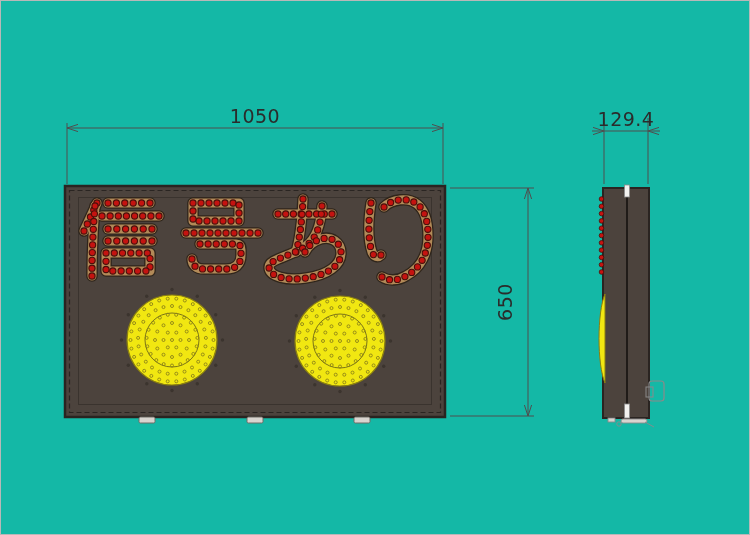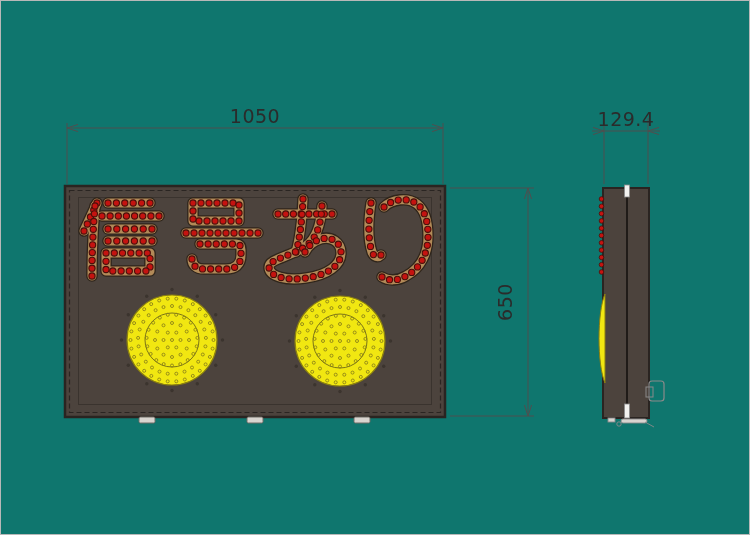--- a/index.html
+++ b/index.html
@@ -1,16 +1,16 @@
 <!DOCTYPE html>
 <html><head>
 <meta charset="utf-8">
 <style>
   html,body{margin:0;padding:0;background:#ffffff;}
-  .canvas{position:relative;width:750px;height:535px;background:#0f766e;overflow:hidden;
+  .canvas{position:relative;width:750px;height:535px;background:#14b8a6;overflow:hidden;
           font-family:"DejaVu Sans",sans-serif;}
   svg{position:absolute;left:0;top:0;}
   text.dim{font-family:"DejaVu Sans",sans-serif;font-size:19px;fill:#2b2b2b;letter-spacing:0.5px;}
 </style>
 </head>
 <body>
 
 <div class="canvas">
   <svg width="750" height="535" viewBox="0 0 750 535">
     <g id="built">

